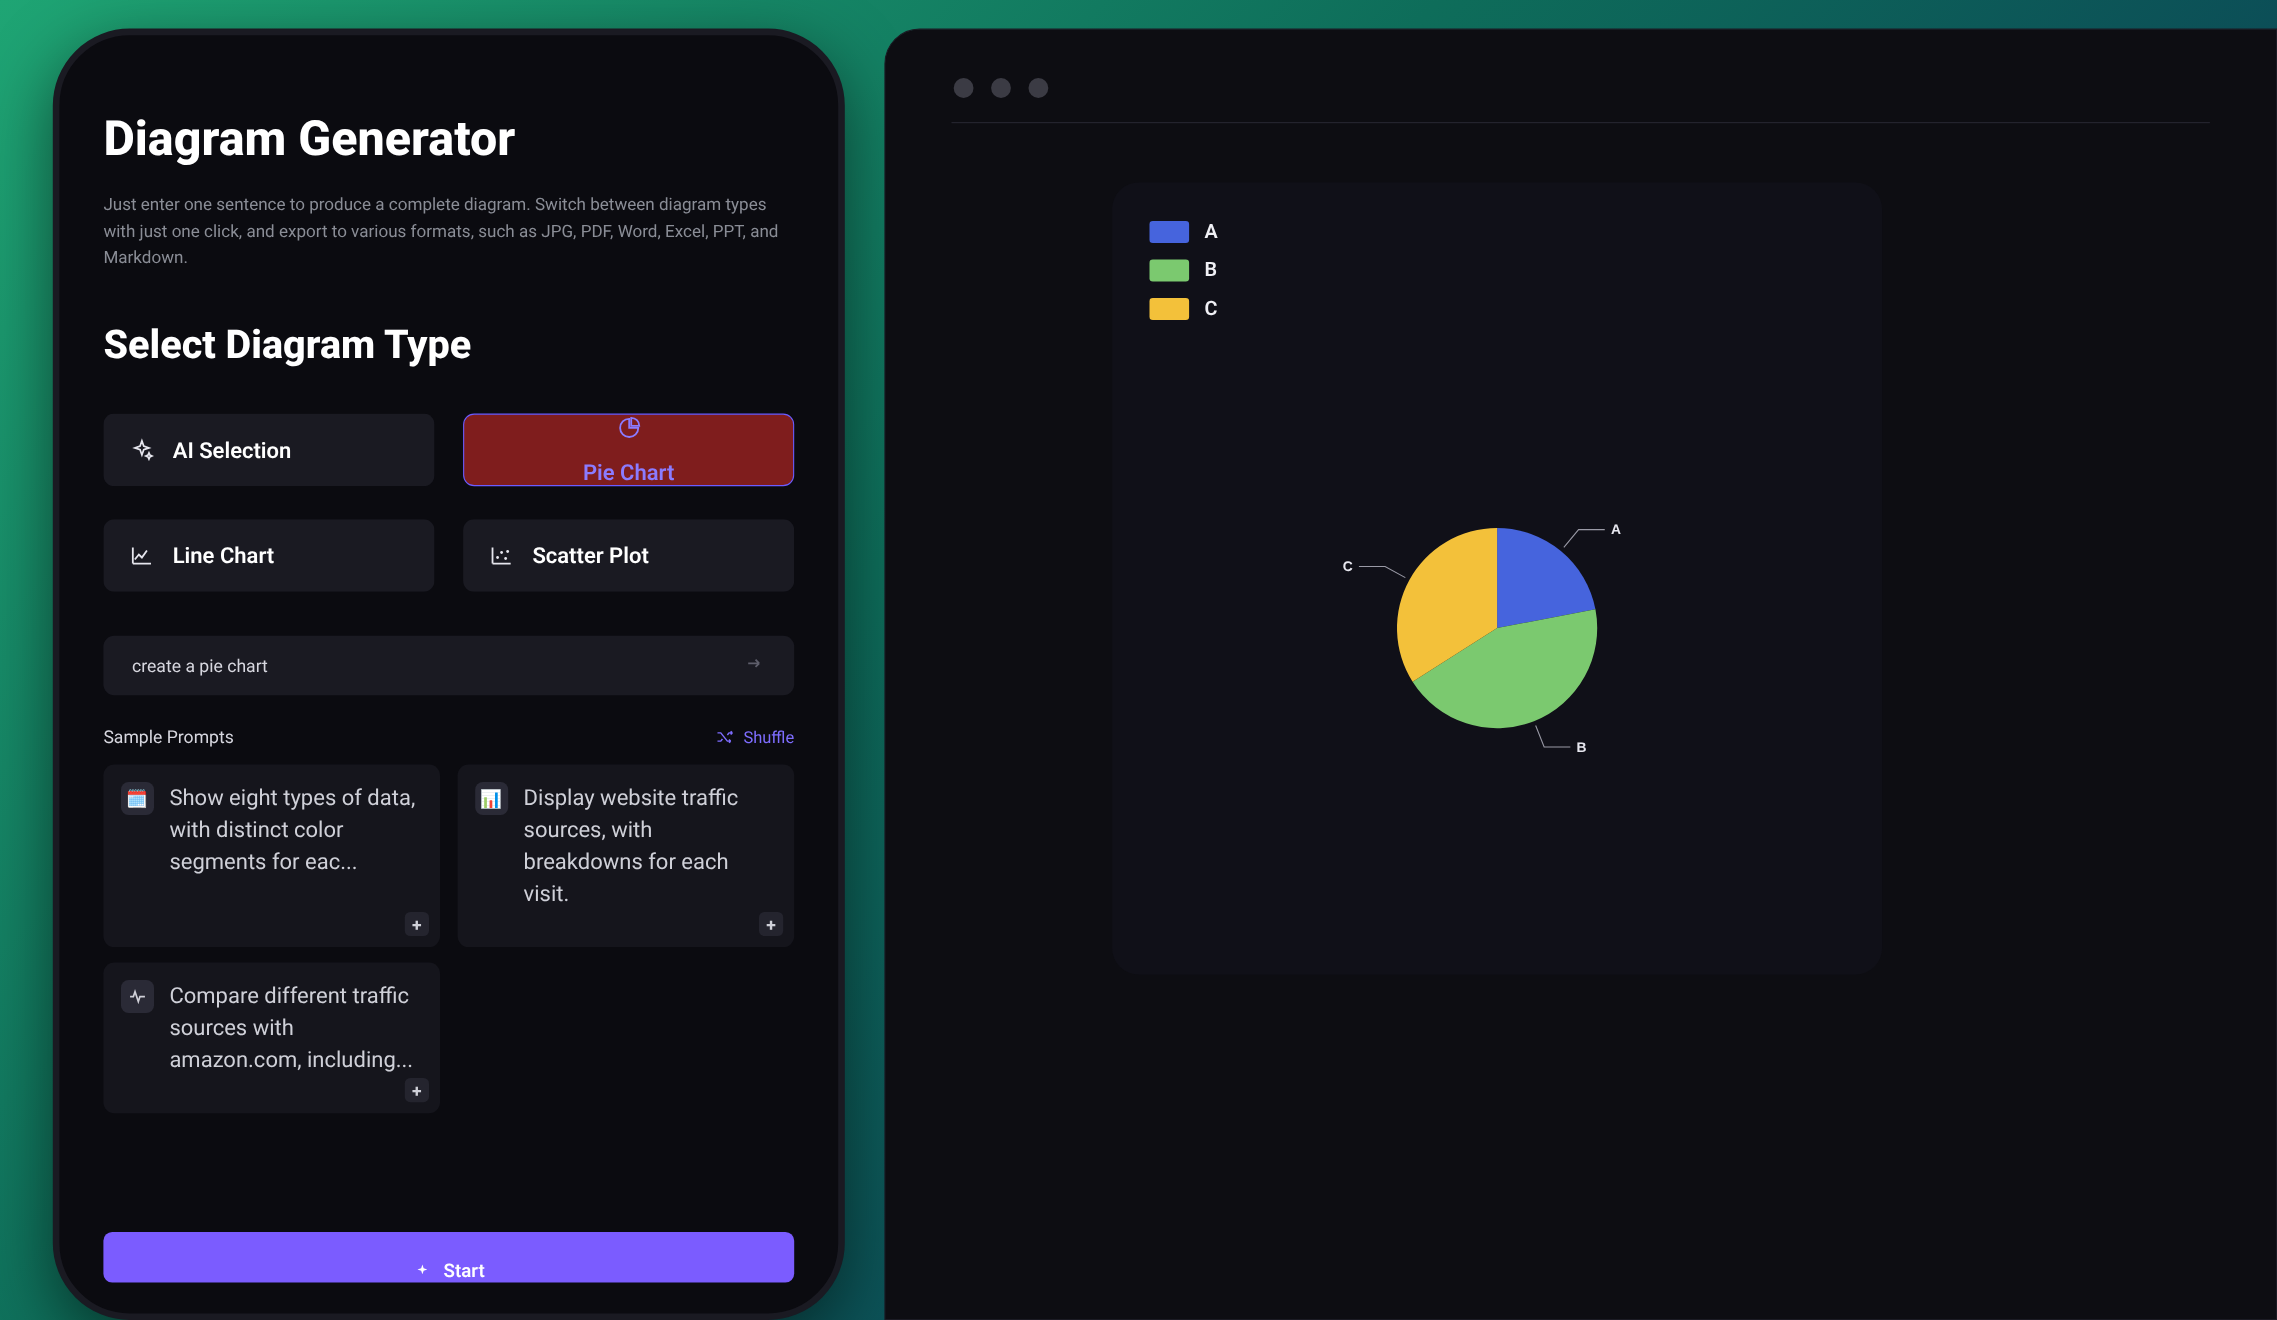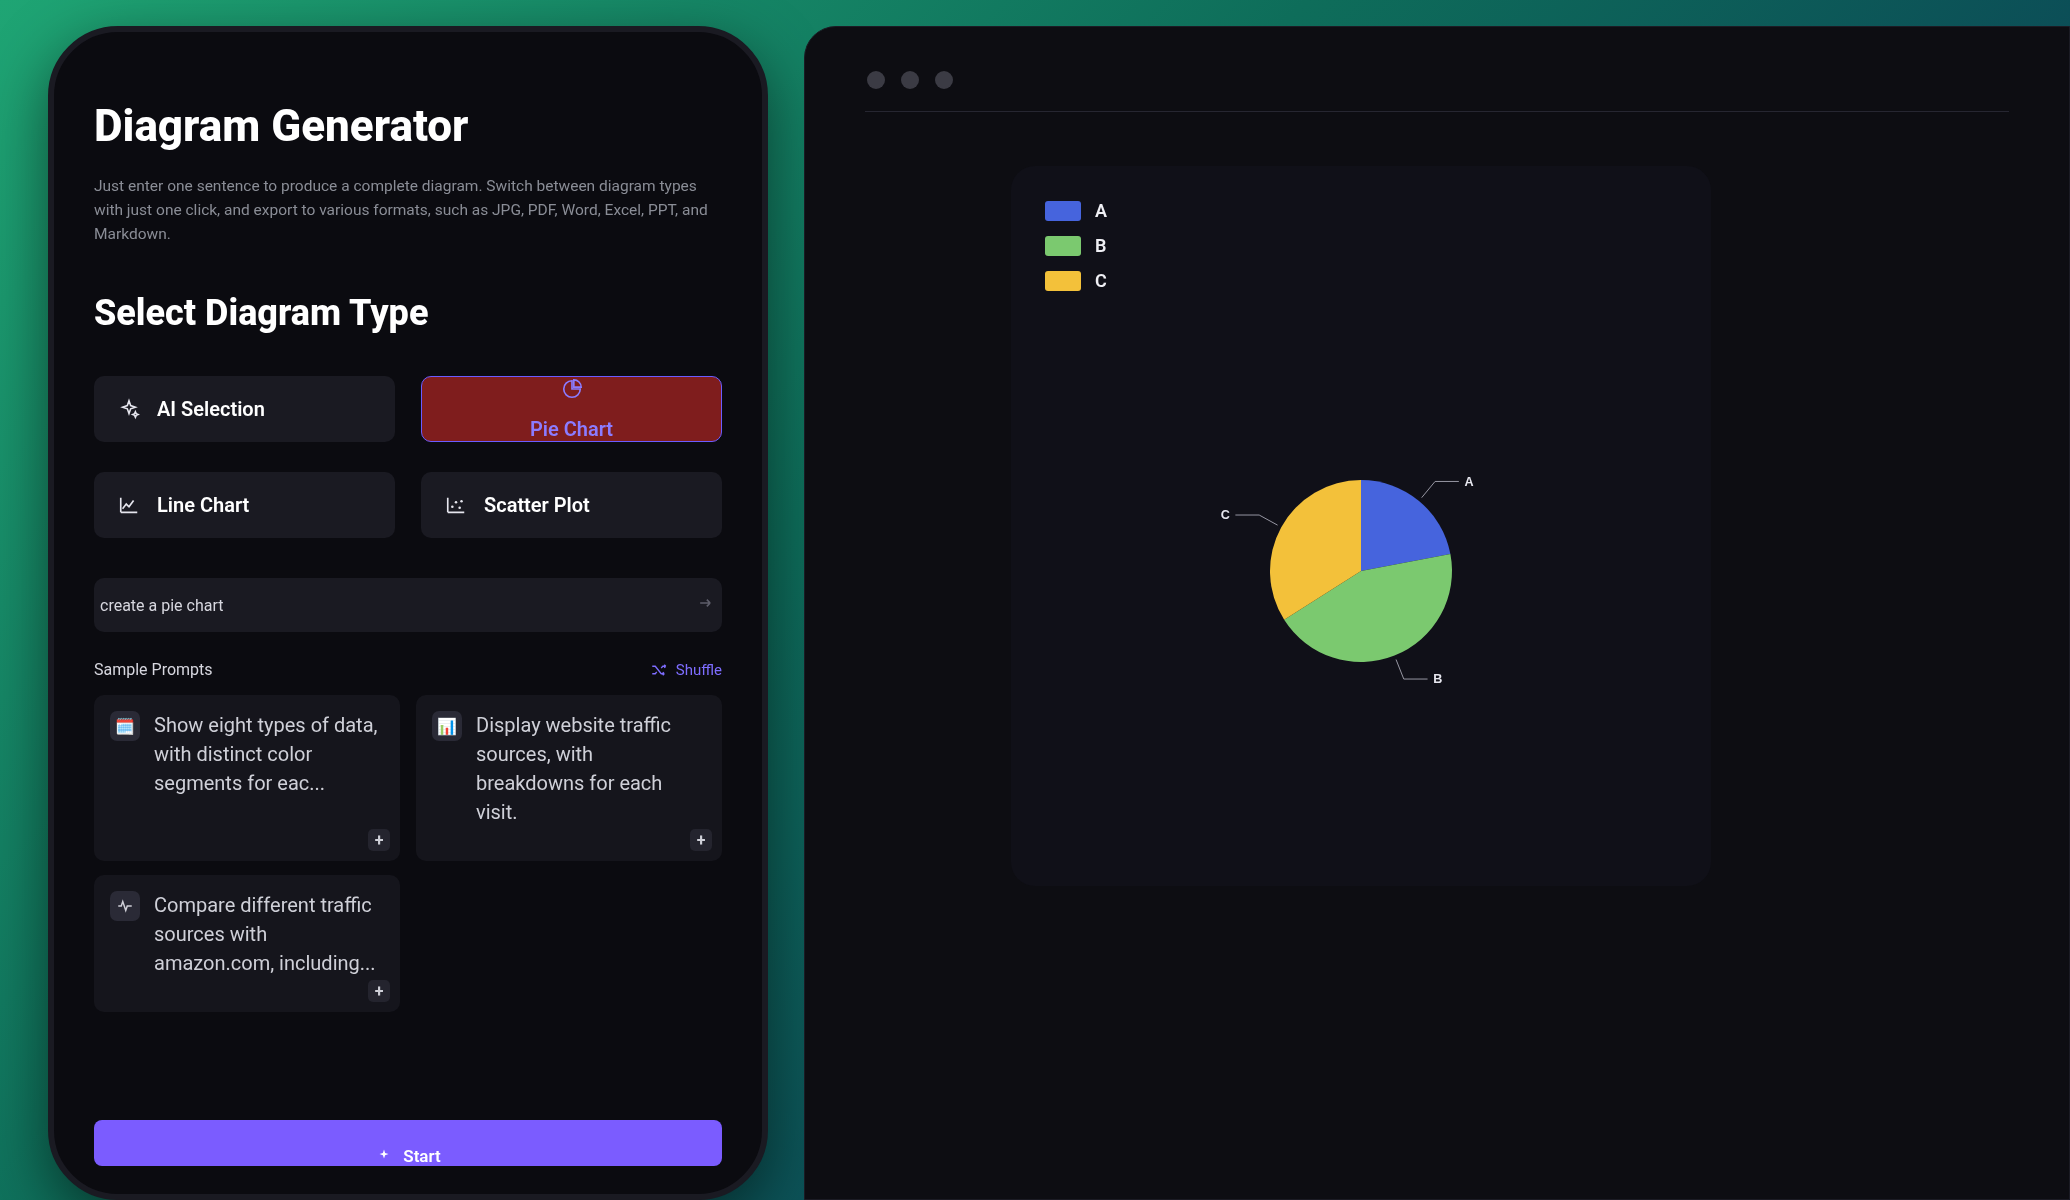--- a/index.html
+++ b/index.html
@@ -44,21 +44,21 @@
 .type-btn {
   height:66px; border-radius:10px; background:#1a1a22; color:#fff;
   display:flex; align-items:center; gap:16px; padding:0 22px;
   font-size:20px; font-weight:600; cursor:pointer; border:1px solid transparent;margin-top:12px;
 }
 .type-btn.active { background:#7f1d1d; border:1.6px solid #6b5cff; color:#8b7bff;flex-direction:column; }
 .type-btn.active .type-icon { color:#8b7bff; }
 .type-icon { width:24px; height:24px; display:flex; align-items:center; justify-content:center; color:#e6e6ee; }
 .prompt-box {
   height:54px; border-radius:10px; background:#1a1a22; display:flex; align-items:center;
-  padding:0 6px; color:#d7d7df; font-size:16px; margin-bottom:28px;justify-content:space-between;
+  padding:0 26px; color:#d7d7df; font-size:16px; margin-bottom:28px;justify-content:space-between;
 }
 .prompt-box .send { margin-left:auto; color:#5e5e6b; }
 .sample-row { display:flex; align-items:center; justify-content:space-between; margin-bottom:16px; }
 .sample-label { font-size:16px; color:#d7d7df; }
 .shuffle { display:flex; align-items:center; gap:8px; color:#7e6dff; font-size:15px; cursor:pointer; }
 .cards { display:grid; grid-template-columns:1fr 1fr; gap:16px; margin-bottom:14px; }
 .card {
   position:relative; background:#15151c; border-radius:10px; padding:16px 16px 34px 16px;
   display:flex; gap:14px; min-height:92px; cursor:pointer;
 }

